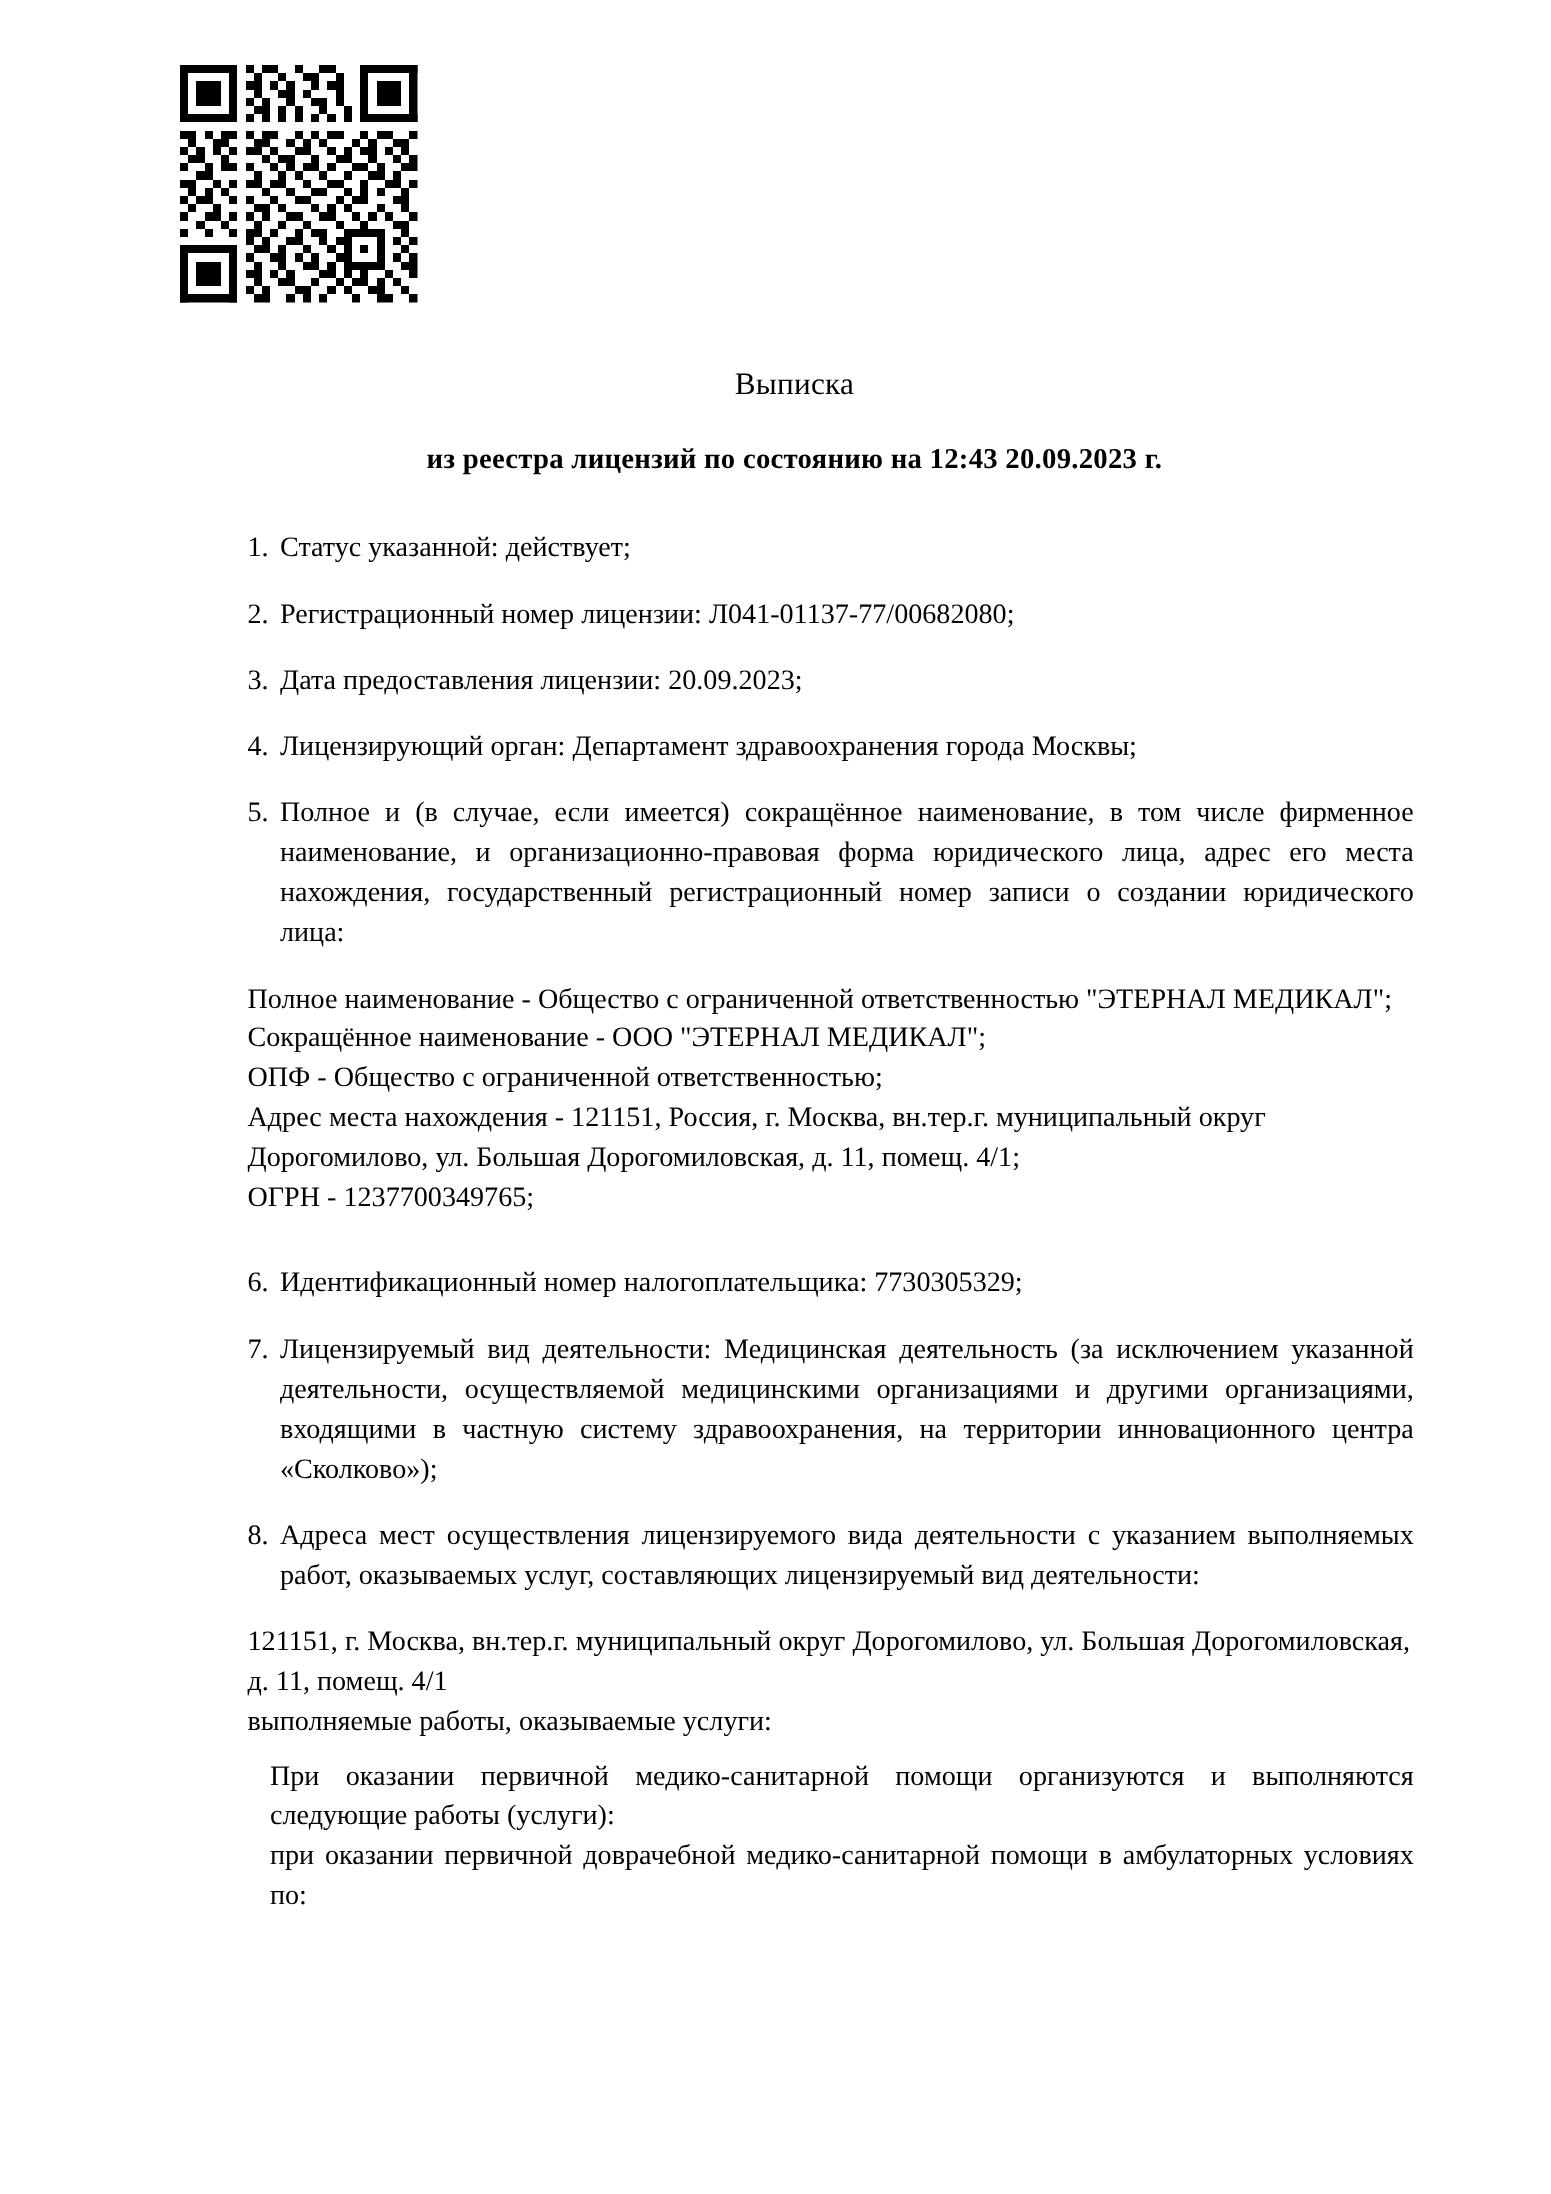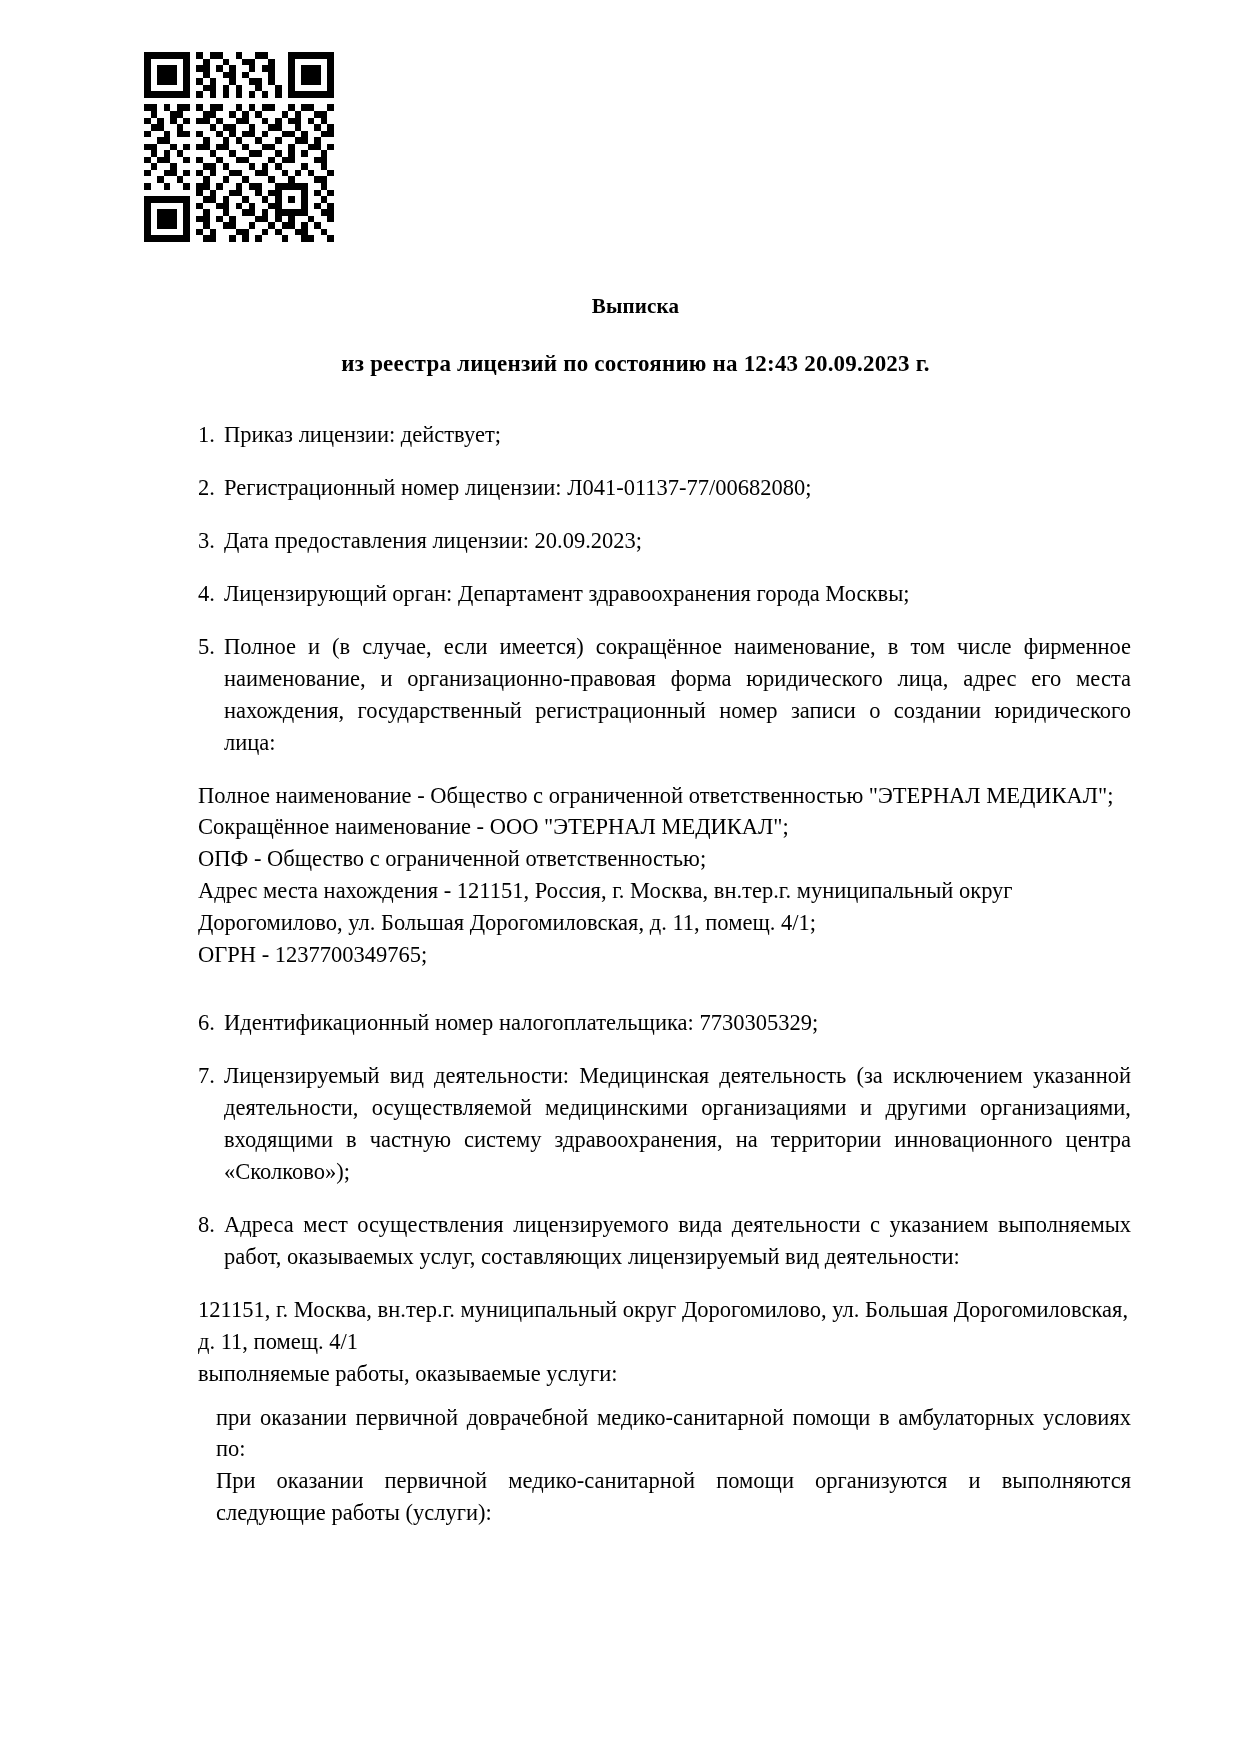--- a/index.html
+++ b/index.html
@@ -27,22 +27,22 @@
     margin: 0 0 0 4px;
   }
   .qr-wrap svg { display: block; width: 190px; height: 190px; }
 
   
   .title-block {
     margin-top: 52px;
     text-align: center;
   }
   .doc-title {
-    font-size: 21px;
-    font-weight: bold;
+    font-size: 25px;
+    font-weight: normal;
     letter-spacing: 0.2px;
   }
   .doc-subtitle {
     font-size: 23px;
     font-weight: bold;
     margin-top: 32px;
     letter-spacing: 0.2px;
   }
 
   
@@ -343,21 +343,21 @@
 
   <div class="title-block">
     <div class="doc-title">Выписка</div>
     <div class="doc-subtitle">из реестра лицензий по состоянию на 12:43 20.09.2023 г.</div>
   </div>
 
   <div class="content">
 
     <div class="item">
       <div class="num">1.</div>
-      <div class="txt">Приказ лицензии: действует;</div>
+      <div class="txt">Статус указанной: действует;</div>
     </div>
 
     <div class="item">
       <div class="num">2.</div>
       <div class="txt">Регистрационный номер лицензии: Л041-01137-77/00682080;</div>
     </div>
 
     <div class="item">
       <div class="num">3.</div>
       <div class="txt">Дата предоставления лицензии: 20.09.2023;</div>
@@ -390,17 +390,17 @@
     </div>
 
     <div class="item justify">
       <div class="num">8.</div>
       <div class="txt">Адреса мест осуществления лицензируемого вида деятельности с указанием выполняемых работ, оказываемых услуг, составляющих лицензируемый вид деятельности:</div>
     </div>
 
     <div class="block tight">121151, г. Москва, вн.тер.г. муниципальный округ Дорогомилово, ул. Большая Дорогомиловская, д. 11, помещ. 4/1
 выполняемые работы, оказываемые услуги:</div>
 
+    <div class="sub-indent-2">При оказании первичной медико-санитарной помощи организуются и выполняются следующие работы (услуги):</div>
     <div class="sub-indent-2">при оказании первичной доврачебной медико-санитарной помощи в амбулаторных условиях по:</div>
-    <div class="sub-indent-2">При оказании первичной медико-санитарной помощи организуются и выполняются следующие работы (услуги):</div>
 
   </div>
 </div>
 
 </body></html>

